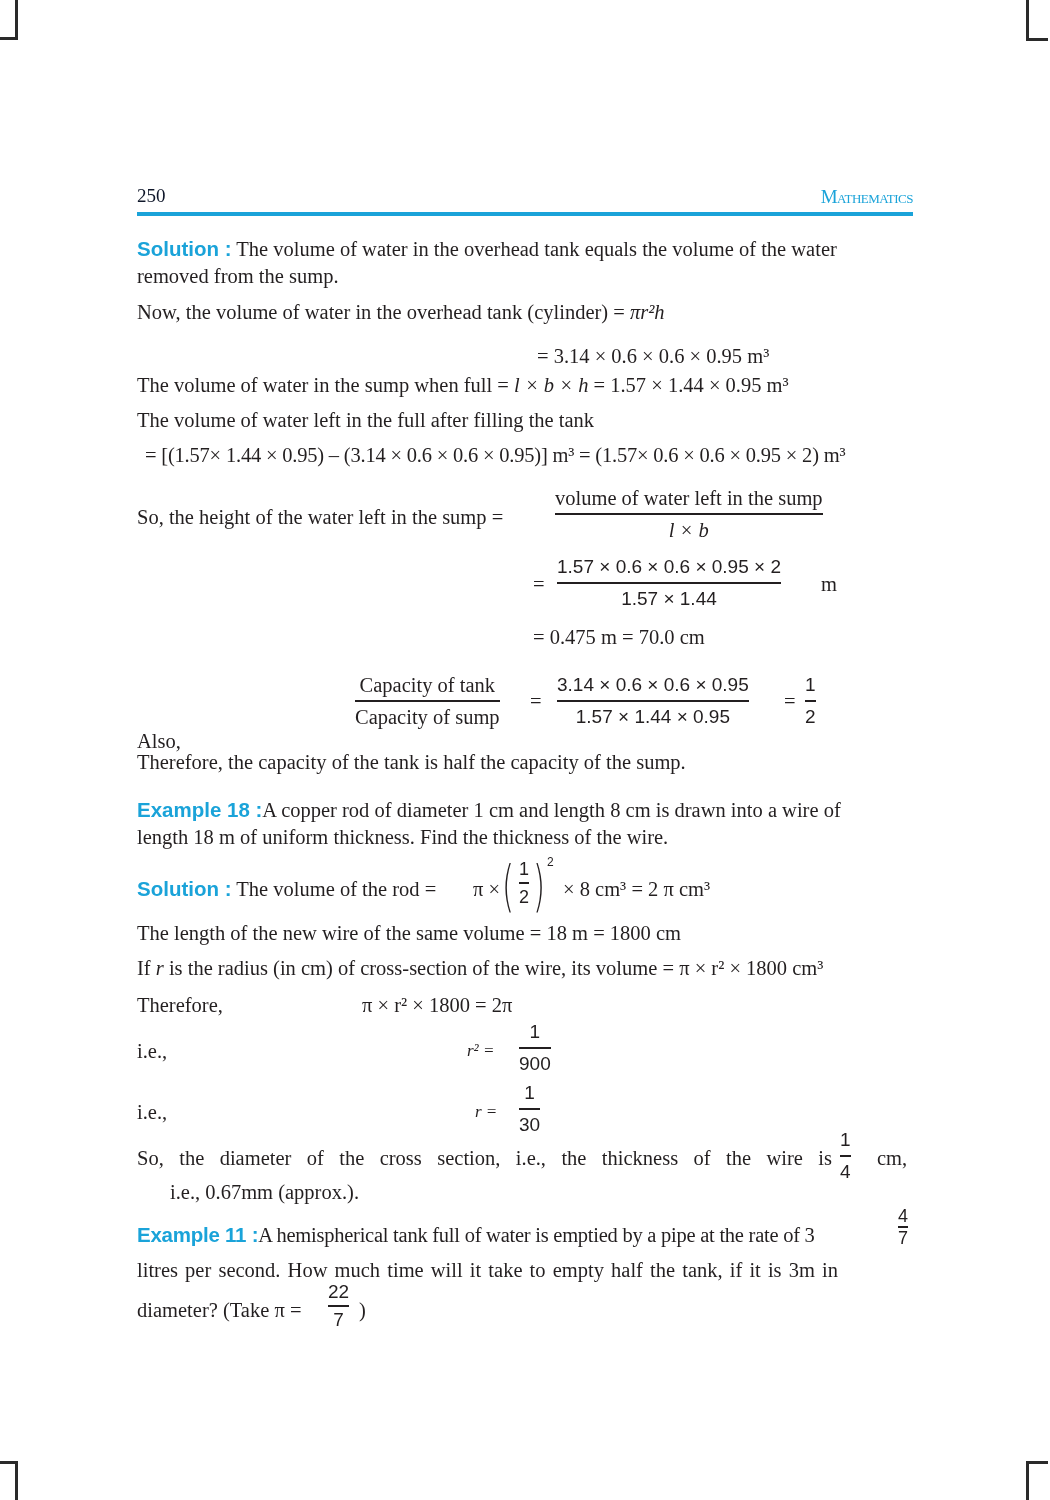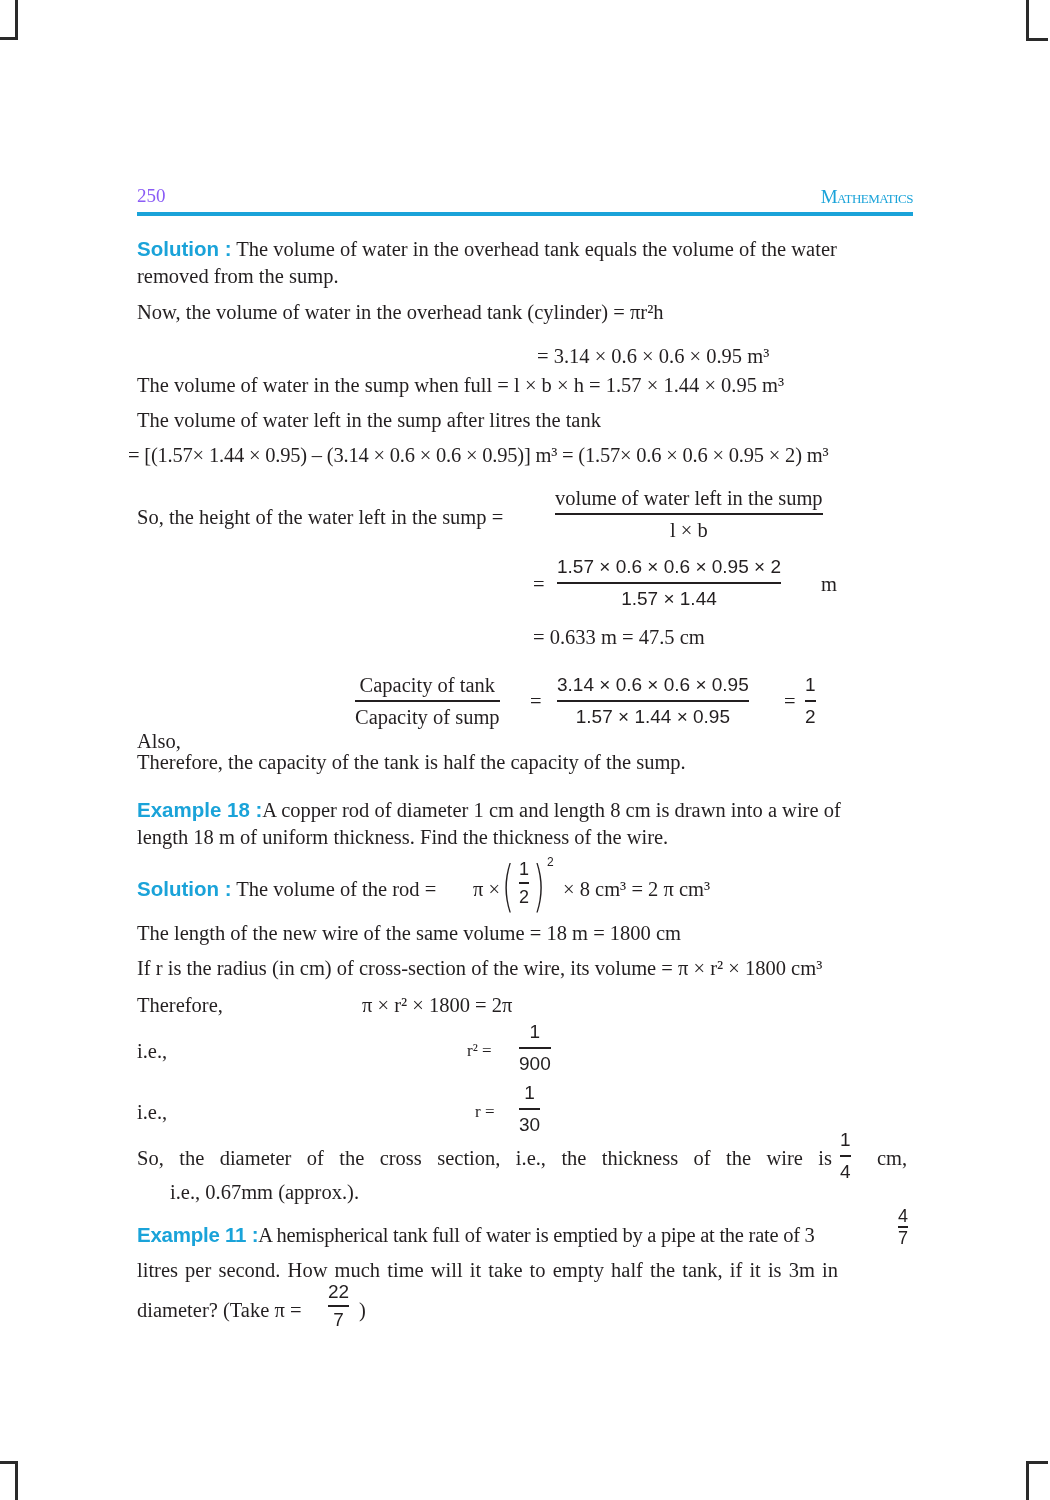--- a/index.html
+++ b/index.html
@@ -3,24 +3,24 @@
 <meta charset="utf-8">
 <style>
   html, body { margin: 0; padding: 0; background: #ffffff; }
   body { width: 1050px; height: 1500px; position: relative; overflow: hidden;
          font-family: "Liberation Serif", "DejaVu Serif", serif; color: #231f20; }
   .abs { position: absolute; white-space: nowrap; }
   .txt { font-size: 20.5px; line-height: 24px; }
   .sans { font-family: "Liberation Sans", "DejaVu Sans", sans-serif; }
   .blue { color: #1aa3d9; }
   .bold { font-weight: bold; }
-  .it { }
+  .it { font-style: italic; }
   .crop { position: absolute; background: #2a2a2a; }
   .rule { position: absolute; left: 137px; top: 212px; width: 776px; height: 4px; background: #1aa3d9; }
-  .hdr-num { left: 137px; top: 185px; font-size: 19px; color: #8b5cf6; }
+  .hdr-num { left: 137px; top: 185px; font-size: 19px; color: #0f172a; }
   .hdr-title { right: 137px; top: 186px; font-size: 19px; color: #1aa3d9; font-variant: small-caps; letter-spacing: -0.5px; }
   .frac { position: absolute; display: inline-flex; flex-direction: column; align-items: center; }
   .frac .num, .frac .den { white-space: nowrap; line-height: 24px; }
   .frac .bar { height: 1.5px; background: #231f20; align-self: stretch; margin: 3px 0; }
   .paren { position: absolute; font-size: 56px; font-weight: 100; transform: scaleX(0.55); color: #231f20; font-family: "DejaVu Sans", sans-serif; line-height: 1; }
   .justify { white-space: normal; text-align: justify; text-align-last: justify; }
 </style>
 </head>
 <body>
 
@@ -45,39 +45,39 @@
 
 <div class="abs txt" style="left:137px;top:300px;">
   <span>Now, the volume of water in the overhead tank (cylinder) = </span><span class="it">πr²h</span>
 </div>
 <div class="abs txt" style="left:537px;top:344px;">= 3.14 × 0.6 × 0.6 × 0.95 m³</div>
 
 <div class="abs txt" style="left:137px;top:373px;">
   <span>The volume of water in the sump when full = </span><span class="it">l × b × h</span><span> = 1.57 × 1.44 × 0.95 m³</span>
 </div>
 
-<div class="abs txt" style="left:137px;top:408px;">The volume of water left in the sump after litres the tank</div>
-<div class="abs txt" style="left:128px;top:443px;letter-spacing:-0.2px;text-align:right;">= [(1.57× 1.44 × 0.95) – (3.14 × 0.6 × 0.6 × 0.95)] m³  = (1.57× 0.6 × 0.6 × 0.95 × 2) m³</div>
+<div class="abs txt" style="left:137px;top:408px;">The volume of water left in the full after filling the tank</div>
+<div class="abs txt" style="left:145px;top:443px;letter-spacing:-0.2px;text-align:right;">= [(1.57× 1.44 × 0.95) – (3.14 × 0.6 × 0.6 × 0.95)] m³  = (1.57× 0.6 × 0.6 × 0.95 × 2) m³</div>
 
 <div class="abs txt" style="left:137px;top:505px;">So, the height of the water left in the sump =</div>
 <div class="frac txt" style="left:555px;top:486px;">
   <span class="num">volume of water left in the sump</span>
   <span class="bar"></span>
   <span class="den it">l × b</span>
 </div>
 
 <div class="abs txt" style="left:533px;top:572px;">=</div>
 <div class="frac txt sans" style="left:557px;top:555px;font-size:19px;">
   <span class="num">1.57 × 0.6 × 0.6 × 0.95 × 2</span>
   <span class="bar"></span>
   <span class="den">1.57 × 1.44</span>
 </div>
 <div class="abs txt" style="left:821px;top:572px;">m</div>
 
-<div class="abs txt" style="left:533px;top:625px;">= 0.633 m = 47.5 cm</div>
+<div class="abs txt" style="left:533px;top:625px;">= 0.475 m = 70.0 cm</div>
 
 <div class="abs txt" style="left:137px;top:729px;">Also,</div>
 <div class="frac txt" style="left:355px;top:673px;">
   <span class="num">Capacity of  tank</span>
   <span class="bar"></span>
   <span class="den">Capacity of  sump</span>
 </div>
 <div class="abs txt" style="left:530px;top:689px;">=</div>
 <div class="frac txt sans" style="left:557px;top:673px;font-size:19px;">
   <span class="num">3.14 × 0.6 ×  0.6  × 0.95</span>

